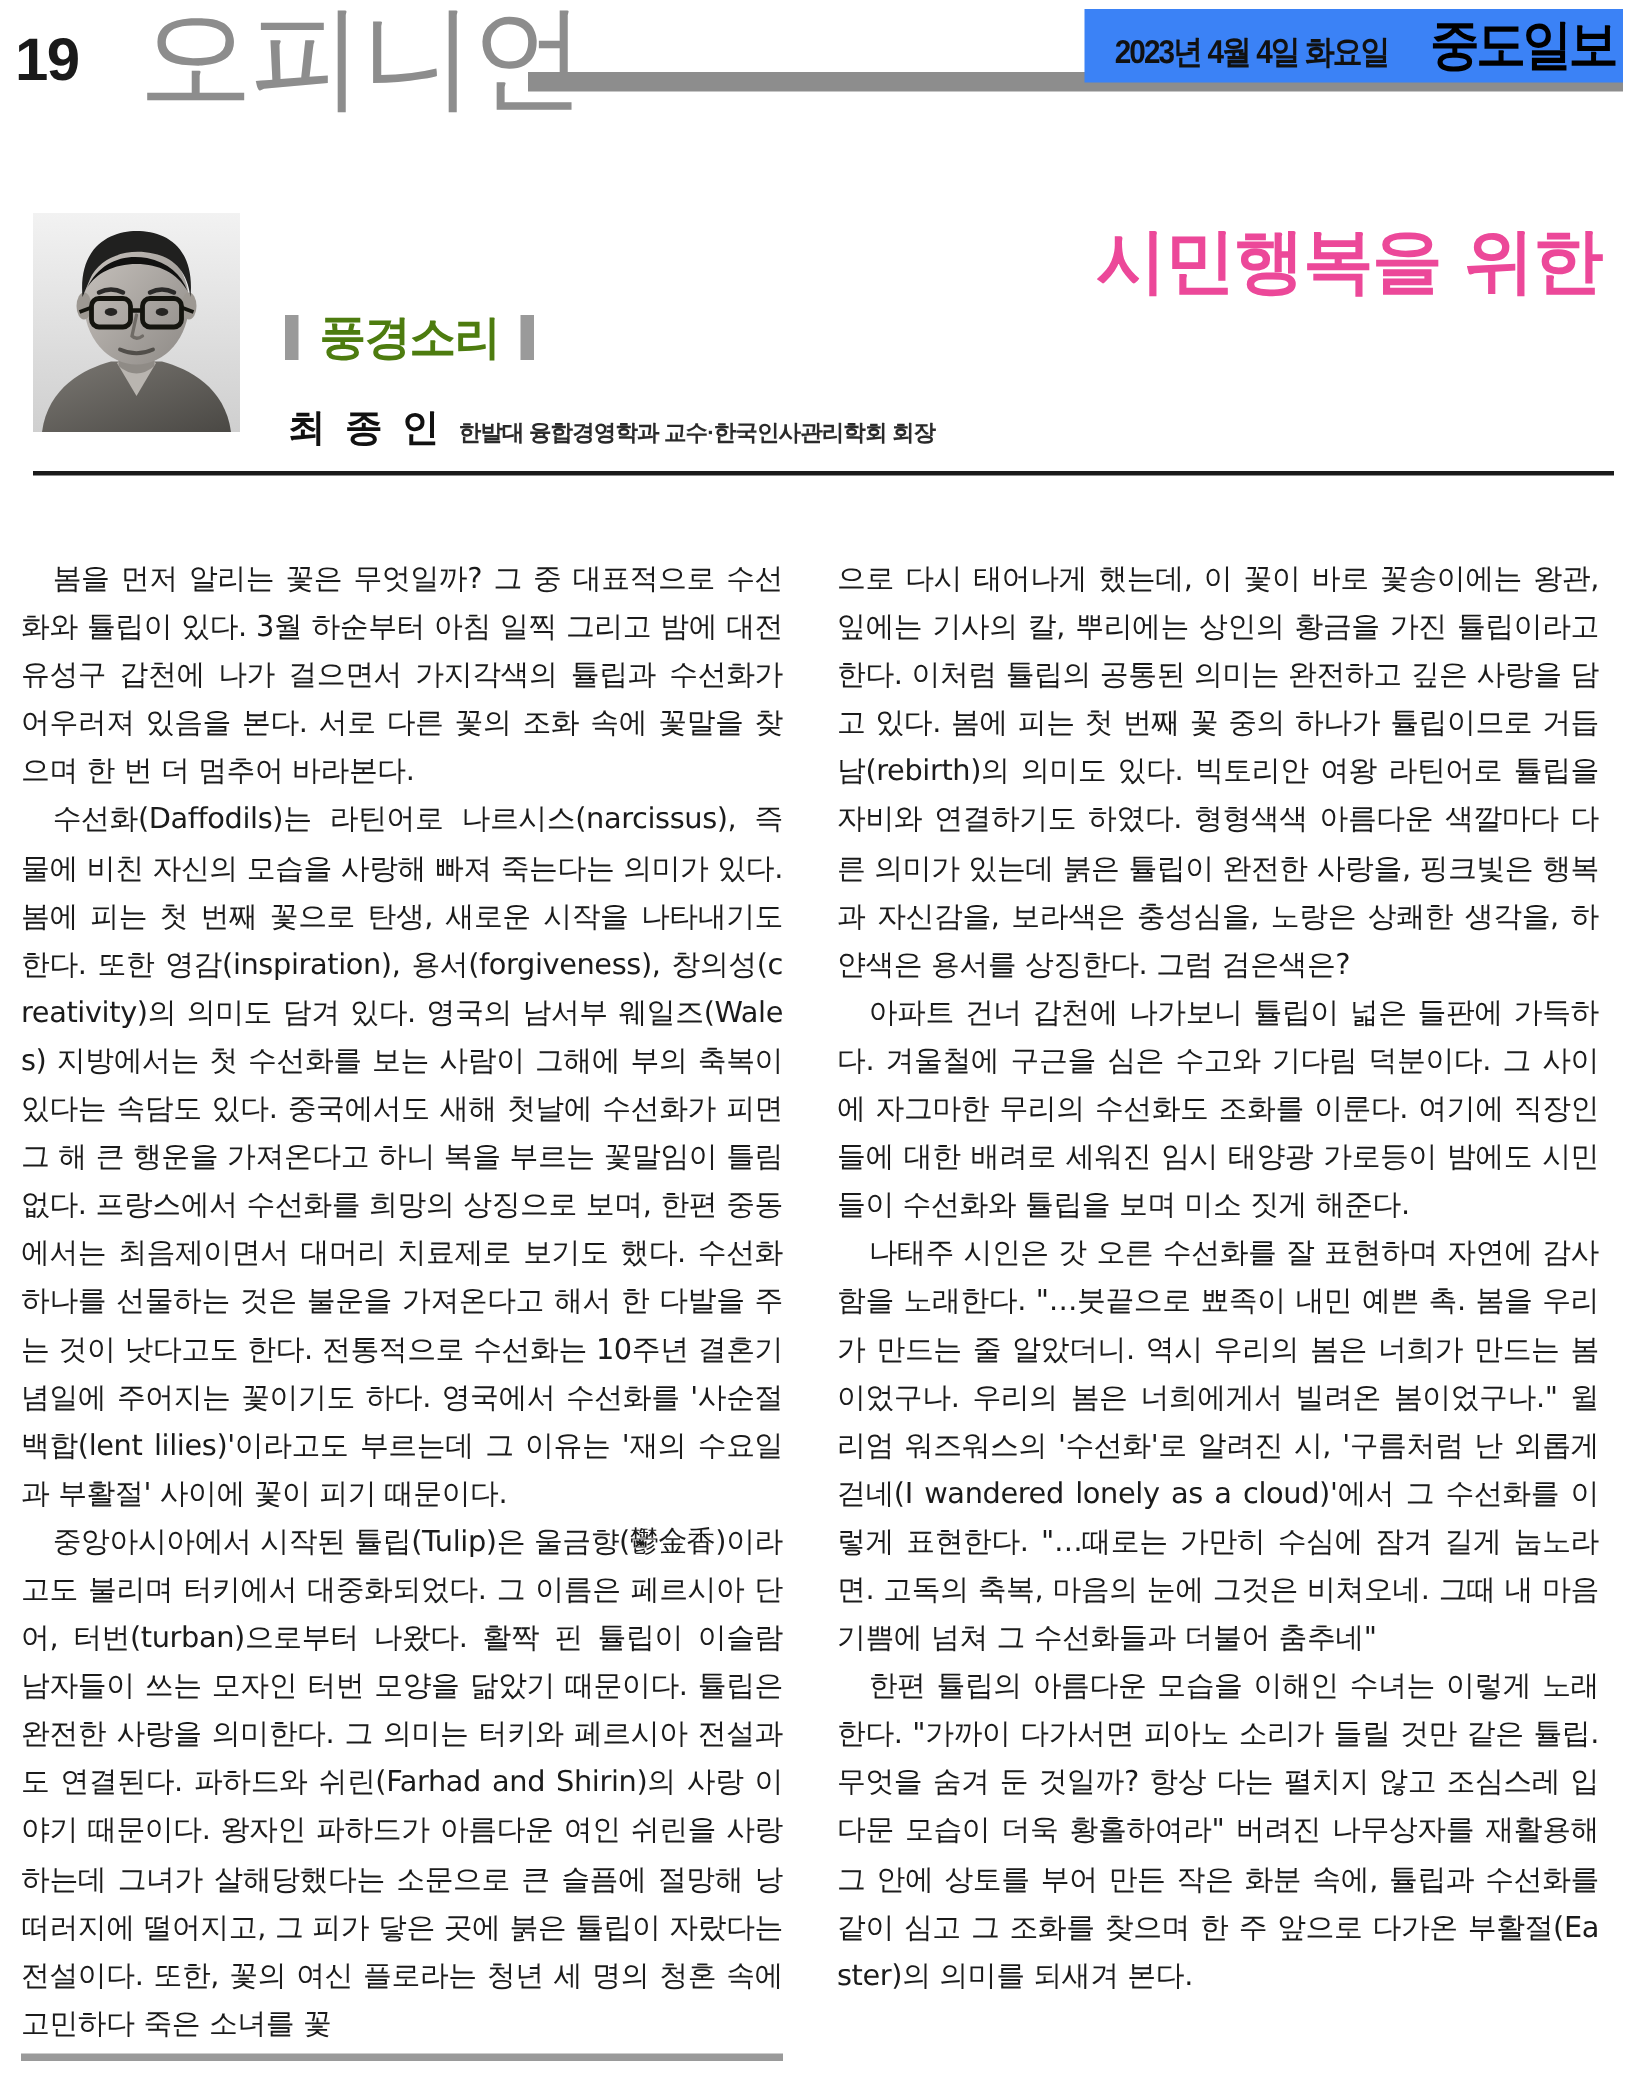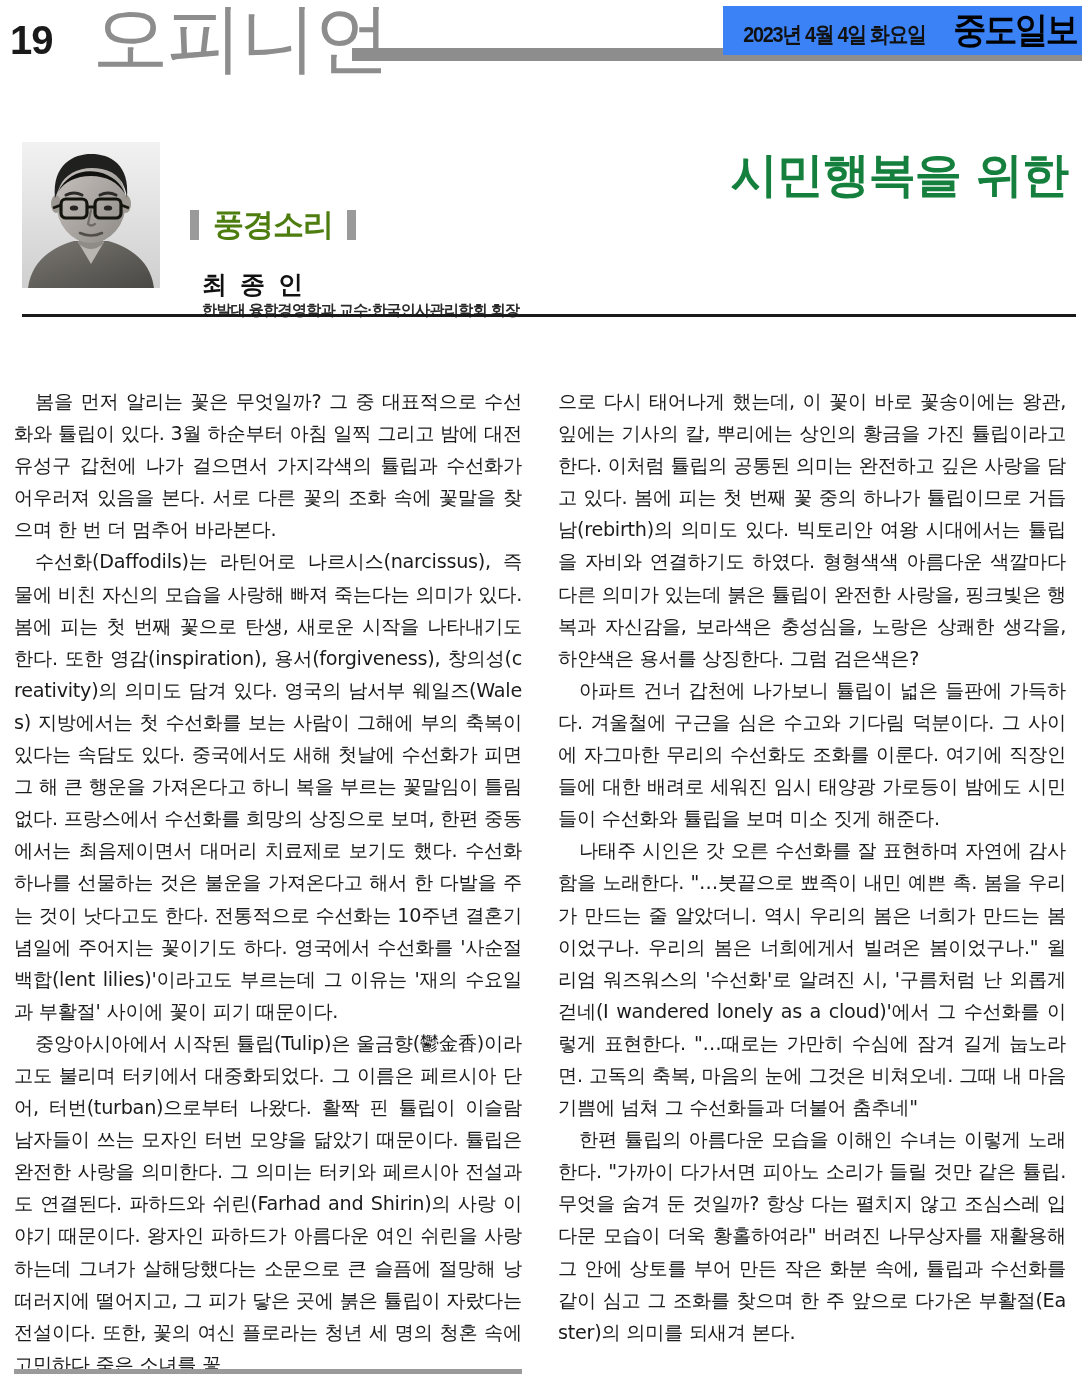--- a/index.html
+++ b/index.html
@@ -121,21 +121,20 @@
     letter-spacing: -1px;
   }
 
   .author-line {
     position: absolute;
     left: 192px;
     top: 126px;
     display: flex;
     align-items: baseline;
     white-space: nowrap;
-    flex-direction: column;
   }
   .author-name {
     font-size: 25px;
     font-weight: 700;
     color: #111111;
     letter-spacing: 3px;
   }
   .author-affil {
     font-size: 15px;
     font-weight: 700;
@@ -146,21 +145,21 @@
 
   .headline {
     position: absolute;
     right: 20px;
     top: 2px;
     text-align: right;
     font-family: "DejaVu Serif", "Liberation Serif", serif;
     font-size: 47px;
     font-weight: 700;
     line-height: 1.32;
-    color: #15803d;
+    color: #ec4899;
     letter-spacing: -1px;
   }
   .headline-line { display: block; white-space: nowrap; }
 
   .byline-rule {
     position: absolute;
     left: 22px;
     right: 12px;
     top: 172px;
     height: 3px;
@@ -179,21 +178,20 @@
   .col {
     width: 508px;
     font-family: "DejaVu Sans", "Liberation Sans", sans-serif;
     font-size: 19.2px;
     line-height: 32.1px;
     color: #1b1b1b;
     text-align: justify;
     text-justify: inter-character;
     letter-spacing: -0.25px;
     word-break: break-all;
-    margin-top: 16px;
   }
   .col p {
     margin: 0;
     text-indent: 1.1em;
   }
   .col p.no-indent { text-indent: 0; }
 
   
   .bottom-rule {
     position: absolute;
@@ -288,20 +286,20 @@
   <div class="byline-rule"></div>
 </div>
 
 <div class="article-body">
   <div class="col">
     <p>봄을 먼저 알리는 꽃은 무엇일까? 그 중 대표적으로 수선화와 튤립이 있다. 3월 하순부터 아침 일찍 그리고 밤에 대전 유성구 갑천에 나가 걸으면서 가지각색의 튤립과 수선화가 어우러져 있음을 본다. 서로 다른 꽃의 조화 속에 꽃말을 찾으며 한 번 더 멈추어 바라본다.</p>
     <p>수선화(Daffodils)는 라틴어로 나르시스(narcissus), 즉 물에 비친 자신의 모습을 사랑해 빠져 죽는다는 의미가 있다. 봄에 피는 첫 번째 꽃으로 탄생, 새로운 시작을 나타내기도 한다. 또한 영감(inspiration), 용서(forgiveness), 창의성(creativity)의 의미도 담겨 있다. 영국의 남서부 웨일즈(Wales) 지방에서는 첫 수선화를 보는 사람이 그해에 부의 축복이 있다는 속담도 있다. 중국에서도 새해 첫날에 수선화가 피면 그 해 큰 행운을 가져온다고 하니 복을 부르는 꽃말임이 틀림없다. 프랑스에서 수선화를 희망의 상징으로 보며, 한편 중동에서는 최음제이면서 대머리 치료제로 보기도 했다. 수선화 하나를 선물하는 것은 불운을 가져온다고 해서 한 다발을 주는 것이 낫다고도 한다. 전통적으로 수선화는 10주년 결혼기념일에 주어지는 꽃이기도 하다. 영국에서 수선화를 '사순절 백합(lent lilies)'이라고도 부르는데 그 이유는 '재의 수요일과 부활절' 사이에 꽃이 피기 때문이다.</p>
     <p>중앙아시아에서 시작된 튤립(Tulip)은 울금향(鬱金香)이라고도 불리며 터키에서 대중화되었다. 그 이름은 페르시아 단어, 터번(turban)으로부터 나왔다. 활짝 핀 튤립이 이슬람 남자들이 쓰는 모자인 터번 모양을 닮았기 때문이다. 튤립은 완전한 사랑을 의미한다. 그 의미는 터키와 페르시아 전설과도 연결된다. 파하드와 쉬린(Farhad and Shirin)의 사랑 이야기 때문이다. 왕자인 파하드가 아름다운 여인 쉬린을 사랑하는데 그녀가 살해당했다는 소문으로 큰 슬픔에 절망해 낭떠러지에 떨어지고, 그 피가 닿은 곳에 붉은 튤립이 자랐다는 전설이다. 또한, 꽃의 여신 플로라는 청년 세 명의 청혼 속에 고민하다 죽은 소녀를 꽃</p>
   </div>
   <div class="col">
-    <p class="no-indent">으로 다시 태어나게 했는데, 이 꽃이 바로 꽃송이에는 왕관, 잎에는 기사의 칼, 뿌리에는 상인의 황금을 가진 튤립이라고 한다. 이처럼 튤립의 공통된 의미는 완전하고 깊은 사랑을 담고 있다. 봄에 피는 첫 번째 꽃 중의 하나가 튤립이므로 거듭남(rebirth)의 의미도 있다. 빅토리안 여왕 시대에서는 튤립을 자비와 연결하기도 하였다. 형형색색 아름다운 색깔마다 다른 의미가 있는데 붉은 튤립이 완전한 사랑을, 핑크빛은 행복과 자신감을, 보라색은 충성심을, 노랑은 상쾌한 생각을, 하얀색은 용서를 상징한다. 그럼 검은색은?</p>
+    <p class="no-indent">으로 다시 태어나게 했는데, 이 꽃이 바로 꽃송이에는 왕관, 잎에는 기사의 칼, 뿌리에는 상인의 황금을 가진 튤립이라고 한다. 이처럼 튤립의 공통된 의미는 완전하고 깊은 사랑을 담고 있다. 봄에 피는 첫 번째 꽃 중의 하나가 튤립이므로 거듭남(rebirth)의 의미도 있다. 빅토리안 여왕 라틴어로 튤립을 자비와 연결하기도 하였다. 형형색색 아름다운 색깔마다 다른 의미가 있는데 붉은 튤립이 완전한 사랑을, 핑크빛은 행복과 자신감을, 보라색은 충성심을, 노랑은 상쾌한 생각을, 하얀색은 용서를 상징한다. 그럼 검은색은?</p>
     <p>아파트 건너 갑천에 나가보니 튤립이 넓은 들판에 가득하다. 겨울철에 구근을 심은 수고와 기다림 덕분이다. 그 사이에 자그마한 무리의 수선화도 조화를 이룬다. 여기에 직장인들에 대한 배려로 세워진 임시 태양광 가로등이 밤에도 시민들이 수선화와 튤립을 보며 미소 짓게 해준다.</p>
     <p>나태주 시인은 갓 오른 수선화를 잘 표현하며 자연에 감사함을 노래한다. "…붓끝으로 뾰족이 내민 예쁜 촉. 봄을 우리가 만드는 줄 알았더니. 역시 우리의 봄은 너희가 만드는 봄이었구나. 우리의 봄은 너희에게서 빌려온 봄이었구나." 윌리엄 워즈워스의 '수선화'로 알려진 시, '구름처럼 난 외롭게 걷네(I wandered lonely as a cloud)'에서 그 수선화를 이렇게 표현한다. "…때로는 가만히 수심에 잠겨 길게 눕노라면. 고독의 축복, 마음의 눈에 그것은 비쳐오네. 그때 내 마음 기쁨에 넘쳐 그 수선화들과 더불어 춤추네"</p>
     <p>한편 튤립의 아름다운 모습을 이해인 수녀는 이렇게 노래한다. "가까이 다가서면 피아노 소리가 들릴 것만 같은 튤립. 무엇을 숨겨 둔 것일까? 항상 다는 펼치지 않고 조심스레 입 다문 모습이 더욱 황홀하여라" 버려진 나무상자를 재활용해 그 안에 상토를 부어 만든 작은 화분 속에, 튤립과 수선화를 같이 심고 그 조화를 찾으며 한 주 앞으로 다가온 부활절(Easter)의 의미를 되새겨 본다.</p>
   </div>
 </div>
 
 <div class="bottom-rule left"></div>
 
 </body></html>

